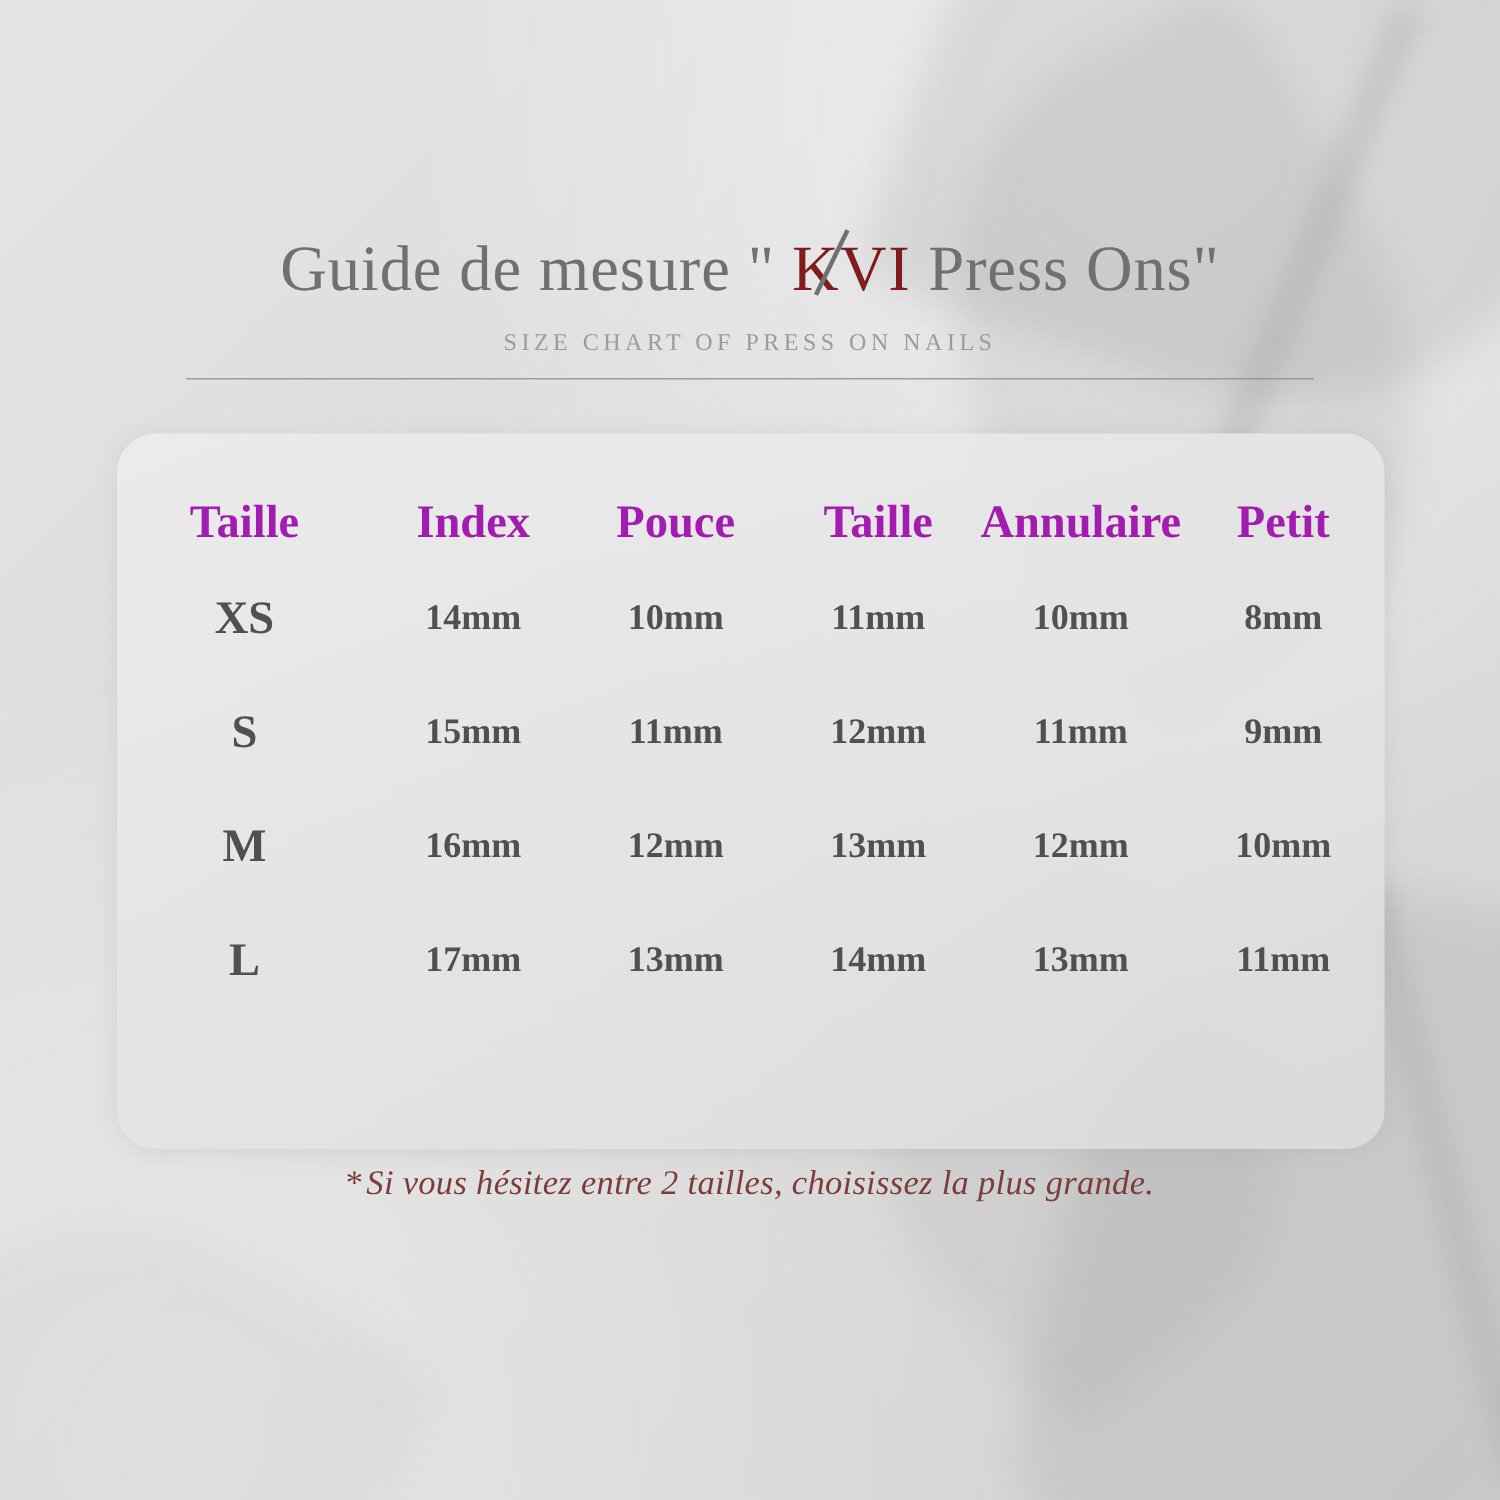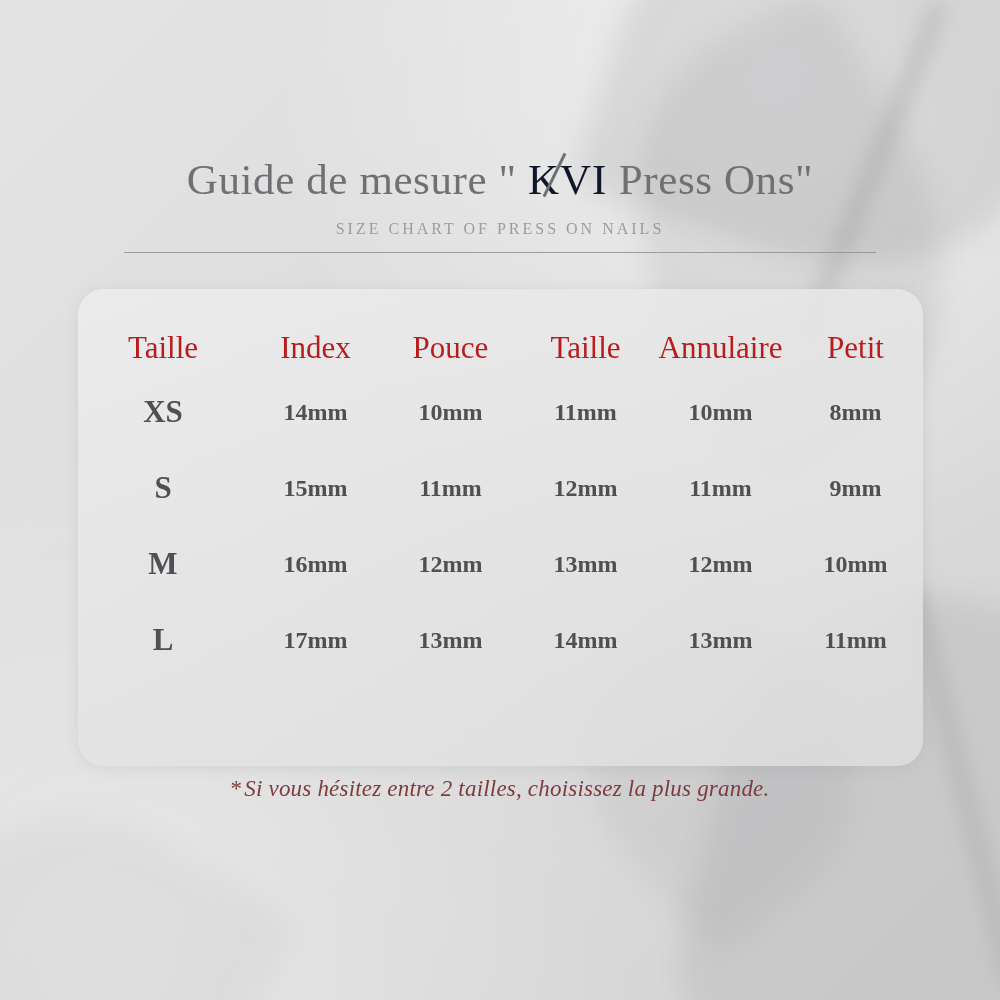--- a/index.html
+++ b/index.html
@@ -62,21 +62,21 @@
   .title {
     font-size: 43px;
     letter-spacing: 0.6px;
     color: #6f7073;
     font-weight: 400;
     white-space: nowrap;
   }
   .brand-mark {
     display: inline-block;
     position: relative;
-    color: #0f172a;
+    color: #7f1d1d;
     letter-spacing: 1px;
   }
   .brand-mark .slash {
     position: absolute;
     left: 31%;
     top: -4px;
     height: 48px;
     width: 3px;
     background: #6f7073;
     transform: rotate(24deg) skewX(-2deg);
@@ -114,23 +114,23 @@
     width: 845px;
     border-collapse: collapse;
     table-layout: fixed;
   }
   table.sizes th, table.sizes td {
     text-align: center;
     color: #5b5c5f;
   }
   table.sizes th {
     font-size: 31px;
-    font-weight: 400;
+    font-weight: 700;
     padding: 30px 0 8px;
-    color: #b91c1c;
+    color: #a21caf;
   }
   table.sizes td {
     font-size: 24px;
     font-weight: 700;
     padding: 20px 0;
     color: #4f5053;
   }
   table.sizes tbody tr td:first-child { font-size: 31px; }
 
   col.c-size { width: 170px; }

